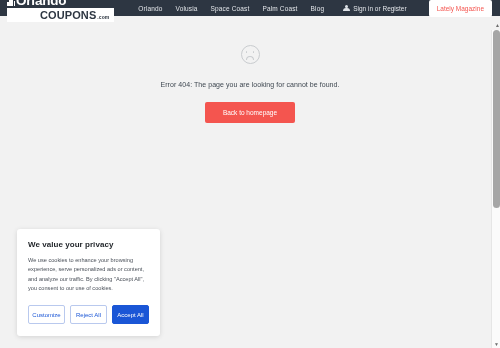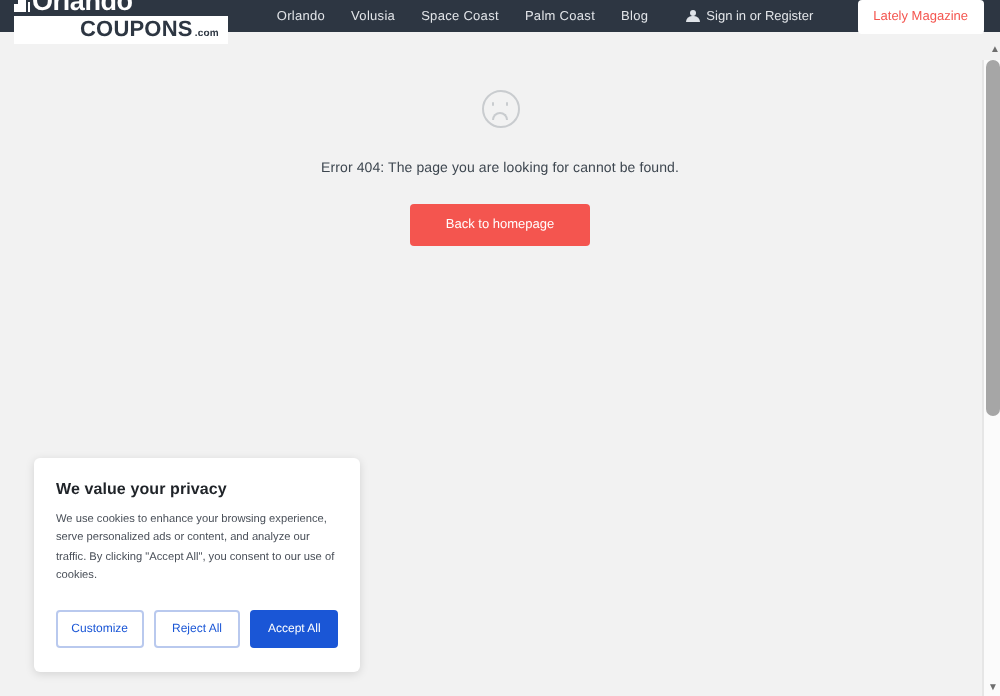--- a/index.html
+++ b/index.html
@@ -207,21 +207,21 @@
     font-weight: 500;
     padding: 7px 18px;
     cursor: pointer;
   }
 
   
   .cookie-card {
     position: absolute;
     left: 17px;
     bottom: 12px;
-    width: 163px;
+    width: 143px;
     background: #ffffff;
     border-radius: 3px;
     box-shadow: 0 1px 5px rgba(0,0,0,0.13);
     padding: 11px 11px 12px 11px;
   }
 
   .cookie-title {
     font-size: 8px;
     font-weight: 700;
     color: #1f2328;

